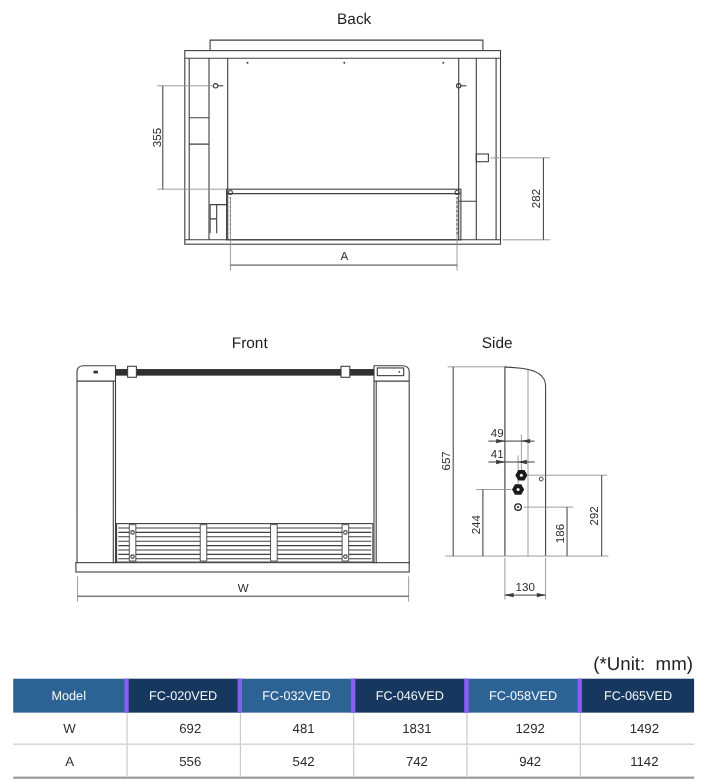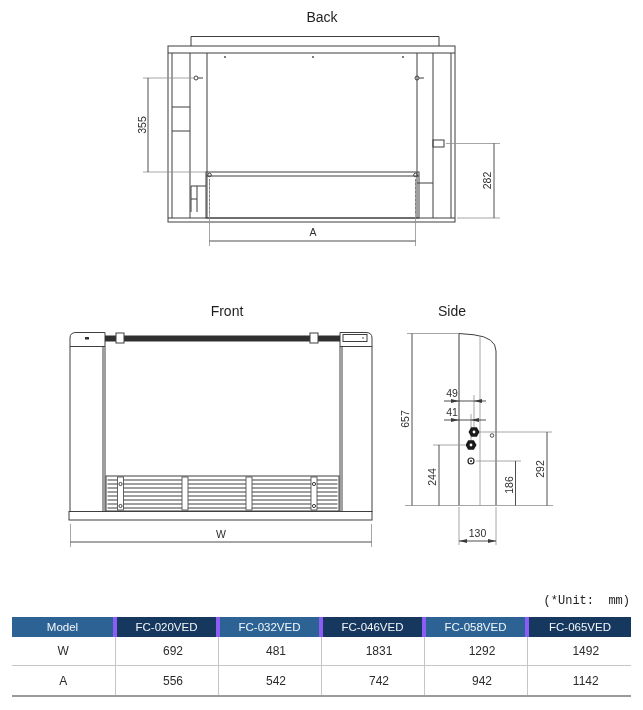--- a/index.html
+++ b/index.html
@@ -1,24 +1,24 @@
 <!DOCTYPE html>
 <html><head>
 <meta charset="utf-8">
 <style>
   html,body{margin:0;padding:0;background:#fff;}
   .page{position:relative;width:643px;height:710px;background:#fff;overflow:hidden;
         font-family:"Liberation Sans","DejaVu Sans",sans-serif;}
   svg text{font-family:"Liberation Sans","DejaVu Sans",sans-serif;fill:#2e2e2e;}
   .view-title{font-size:14px;fill:#1e1e1e;}
   .dim-text{font-size:10.5px;fill:#2e2e2e;}
-  .unit-note{position:absolute;top:594px;right:13px;font-size:12px;color:#222;white-space:pre;font-family:Liberation Mono, monospace;}
+  .unit-note{position:absolute;top:594px;right:13px;font-size:17px;color:#222;white-space:pre;}
   table.spec{position:absolute;left:12px;top:617px;width:619px;border-collapse:collapse;
              table-layout:fixed;font-size:12px;color:#2b2b2b;}
-  table.spec th{height:20px;font-weight:normal;font-size:11.5px;color:#f4f7fa;padding:0;}
+  table.spec th{height:31px;font-weight:normal;font-size:11.5px;color:#f4f7fa;padding:0;}
   table.spec th.hdr-med{background:#2d6394;}
   table.spec th.hdr-dark{background:#17385e;}
   table.spec th + th{border-left:4px solid #8b5cf6;}
   table.spec td{text-align:center;padding:0;background:#fff;}
   table.spec td + td{border-left:1px solid #c6c6c6;padding-left:13px;}
   table.spec tr.row-w td{height:28px;border-bottom:1px solid #c6c6c6;}
   table.spec tr.row-a td{height:29px;border-bottom:2px solid #9a9a9a;}
   .ln{stroke:#3f3f3f;stroke-width:1;fill:none;}
   .lt{stroke:#8f8f8f;stroke-width:0.8;fill:none;}
   .dim{stroke:#3b3b3b;stroke-width:0.9;fill:none;}

